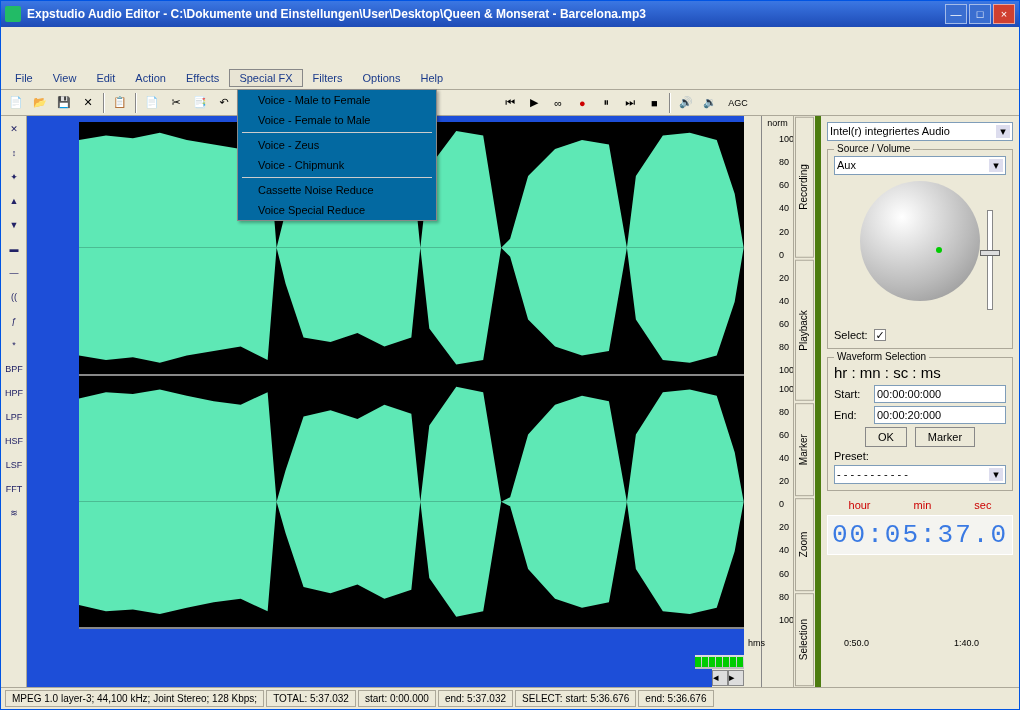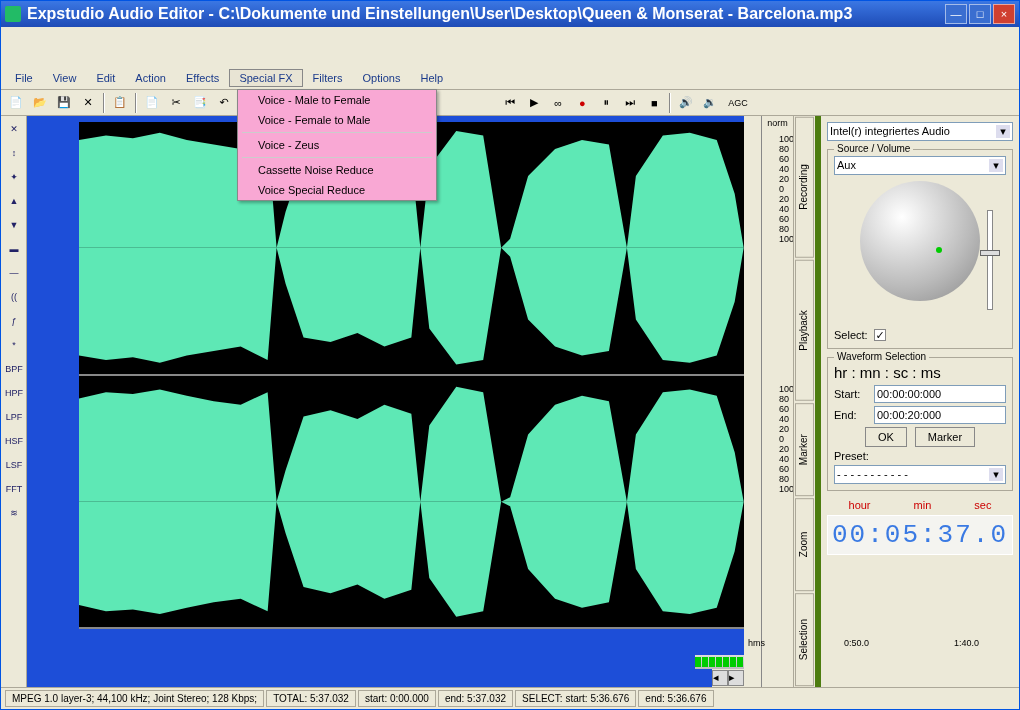--- a/index.html
+++ b/index.html
@@ -1,48 +1,48 @@
 <!DOCTYPE html>
 <html><head>
 <meta charset="utf-8">
 <style>
 * { box-sizing: border-box; margin: 0; padding: 0; font-family: Tahoma, sans-serif; font-size: 11px; }
 body { background: #ece9d8; width: 1020px; height: 710px; overflow: hidden; }
 
 .window { width: 1020px; height: 710px; border: 1px solid #0054e3; display: flex; flex-direction: column; }
 .titlebar { background: linear-gradient(#3b77e3, #1e4bb6); height: 26px; display: flex; align-items: center; padding: 0 4px; color: white; }
 .titlebar .app-icon { width: 16px; height: 16px; background: #2b6; border-radius: 2px; margin-right: 6px; }
-.titlebar .title { flex: 1; font-weight: bold; font-size: 16px; }
+.titlebar .title { flex: 1; font-weight: bold; font-size: 12px; }
 .titlebar .winbtn { width: 22px; height: 20px; margin-left: 2px; border: 1px solid #fff8; background: #3a6ed0; color: white; display: flex; align-items: center; justify-content: center; cursor: pointer; }
 .titlebar .winbtn.close { background: #d04030; }
 
 .menubar { background: #ece9d8; display: flex; padding: 2px 4px; border-bottom: 1px solid #aca899; color: #1a3a8a; position: relative; margin-top: 40px; }
 .menubar .mitem { padding: 3px 10px; cursor: pointer; }
 .menubar .mitem.active { background: #e8e4d4; border: 1px solid #888; padding: 2px 9px; }
-.dropdown { position: absolute; top: 22px; left: 236px; background: #f9a8d4; border: 1px solid #888; box-shadow: 2px 2px 3px rgba(0,0,0,.3); z-index: 100; min-width: 200px; }
+.dropdown { position: absolute; top: 22px; left: 236px; background: #0369a1; border: 1px solid #888; box-shadow: 2px 2px 3px rgba(0,0,0,.3); z-index: 100; min-width: 200px; }
 .dropdown .ditem { padding: 4px 20px; cursor: pointer; color: #000; }
 .dropdown .dsep { height: 1px; background: #ccc; margin: 2px 4px; }
 
 .toolbar { background: #ece9d8; display: flex; align-items: center; padding: 2px 4px; gap: 2px; border-bottom: 1px solid #aca899; height: 26px; }
 .tbtn { width: 22px; height: 22px; display: flex; align-items: center; justify-content: center; cursor: pointer; border: 1px solid transparent; }
 .tsep { width: 2px; height: 20px; border-left: 1px solid #888; border-right: 1px solid #fff; margin: 0 2px; }
 .spacer { flex: 1; }
 
 .body { flex: 1; display: flex; }
 .left-toolbar { width: 26px; background: #ece9d8; border-right: 1px solid #aca899; display: flex; flex-direction: column; padding: 2px; gap: 2px; }
 .ltbtn { width: 22px; height: 22px; display: flex; align-items: center; justify-content: center; cursor: pointer; font-size: 9px; color: #226; }
 
 .main { flex: 1; display: flex; }
 .waveform-area { flex: 1; display: flex; flex-direction: column; background: #1d4ed8; position: relative; align-items: flex-end; }
 .wave-ch { flex: 1; position: relative; background: #000; border-bottom: 2px solid #888; overflow: hidden; }
 .wave-svg { width: 100%; height: 100%; }
 .ruler-right { width: 32px; background: #ece9d8; border-left: 1px solid #888; }
 .ruler-right .tick { font-size: 9px; text-align: right; padding-right: 2px; }
 .ruler-col { display: flex; flex-direction: column; margin-left: 17px; }
-.ruler-half { flex: 1; display: flex; flex-direction: column; justify-content: flex-start; padding: 4px 17px; }
+.ruler-half { flex: 1; display: flex; flex-direction: column; justify-content: space-between; padding: 4px 17px; }
 .norm-label { writing-mode: horizontal-tb; font-size: 9px; text-align: center; padding: 2px; }
 .time-axis { height: 26px; background: #ece9d8; border-top: 1px solid #888; display: flex; align-items: center; position: relative; }
 .time-tick { position: absolute; font-size: 9px; }
 .progress-row { height: 14px; display: flex; }
 .progress-bar { flex: 1; background: linear-gradient(#ddd,#bbb); display: flex; align-items: center; }
 .prog-seg { width: 6px; height: 10px; background: #0c0; margin-right: 1px; }
 .scrollbar { height: 18px; background: #ece9d8; display: flex; align-items: center; }
 .sb-btn { width: 16px; height: 16px; background: #ddd; border: 1px solid #888; }
 .sb-track { flex: 1; background: #f4f4f0; height: 16px; }
 
@@ -90,21 +90,21 @@
       <div class="mitem">Edit</div>
       <div class="mitem">Action</div>
       <div class="mitem">Effects</div>
       <div class="mitem active">Special FX</div>
       <div class="mitem">Filters</div>
       <div class="mitem">Options</div>
       <div class="mitem">Help</div>
       <div class="dropdown">
       <div id="dd-g1" style="display: contents;"></div><div class="ditem">Voice - Male to Female</div><div class="ditem">Voice - Female to Male</div>
       <div class="dsep"></div>
-      <div id="dd-g2" style="display: contents;"></div><div class="ditem">Voice - Zeus</div>
+      <div id="dd-g2" style="display: contents;"></div><div class="ditem">Voice - Zeus</div><div class="ditem">Voice - Chipmunk</div>
       <div class="dsep"></div>
       <div id="dd-g3" style="display: contents;"></div><div class="ditem">Cassette Noise Reduce</div><div class="ditem">Voice Special Reduce</div>
     </div>
   </div>
 
   <div class="toolbar">
     <div class="tbtn">📄</div>
     <div class="tbtn">📂</div>
     <div class="tbtn">💾</div>
     <div class="tbtn">✕</div>

